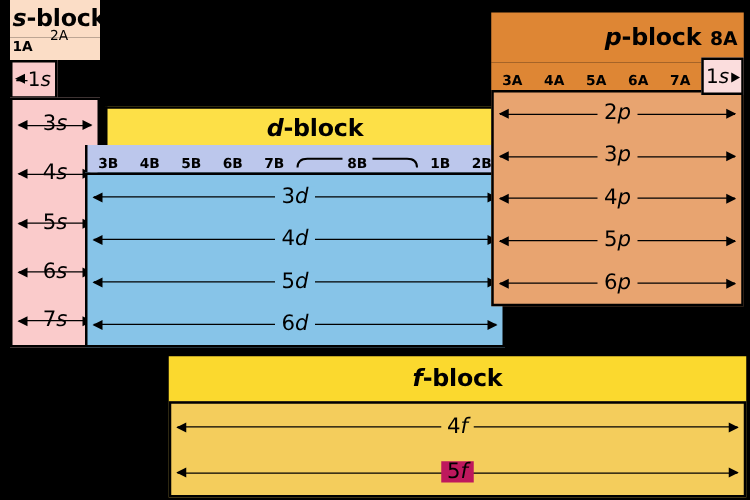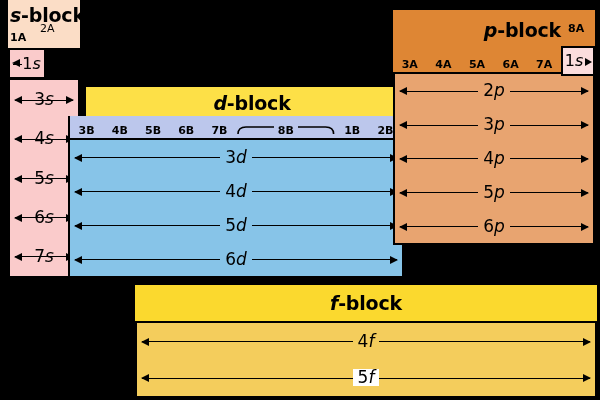--- a/index.html
+++ b/index.html
@@ -162,21 +162,21 @@
     </div>
     <div class="arow">
       <span class="arrow-line"></span>
       <span class="alab" style="background:#87C4E8;"><span>6</span><i>d</i></span>
     </div>
   </div>
 
   <div class="hdr" id="pb-hdr">
     <span class="hdr-title" style="margin-right:34px;"><i>p</i><span>-block</span></span>
   </div>
-  <span style="position:absolute;left:568px;top:22px;font-size:11px;font-weight:bold;color:#000;z-index:7;">8A</span>
+  <span style="position:absolute;left:568px;top:22px;font-size:15px;font-weight:bold;color:#000;z-index:7;">8A</span>
   <div class="cols" id="pb-cols">
     <span class="col">3A</span>
     <span class="col">4A</span>
     <span class="col">5A</span>
     <span class="col">6A</span>
     <span class="col">7A</span>
     <span class="col" style="flex:0 0 34px;"></span>
   </div>
   <div id="pb-he">
     <span class="alab"><span>1</span><i>s</i></span>
@@ -208,17 +208,17 @@
   <div class="hdr" id="fb-hdr">
     <span class="hdr-title"><i>f</i><span>-block</span></span>
   </div>
   <div class="body" id="fb-body">
     <div class="arow">
       <span class="arrow-line"></span>
       <span class="alab" style="background:#F4CD5C;"><span>4</span><i>f</i></span>
     </div>
     <div class="arow">
       <span class="arrow-line"></span>
-      <span class="alab" style="background:#ffffff;"><span>5</span><i>f</i></span>
+      <span class="alab" style="background:#be185d;"><span>5</span><i>f</i></span>
     </div>
   </div>
 
 </div>
 
 </body></html>

